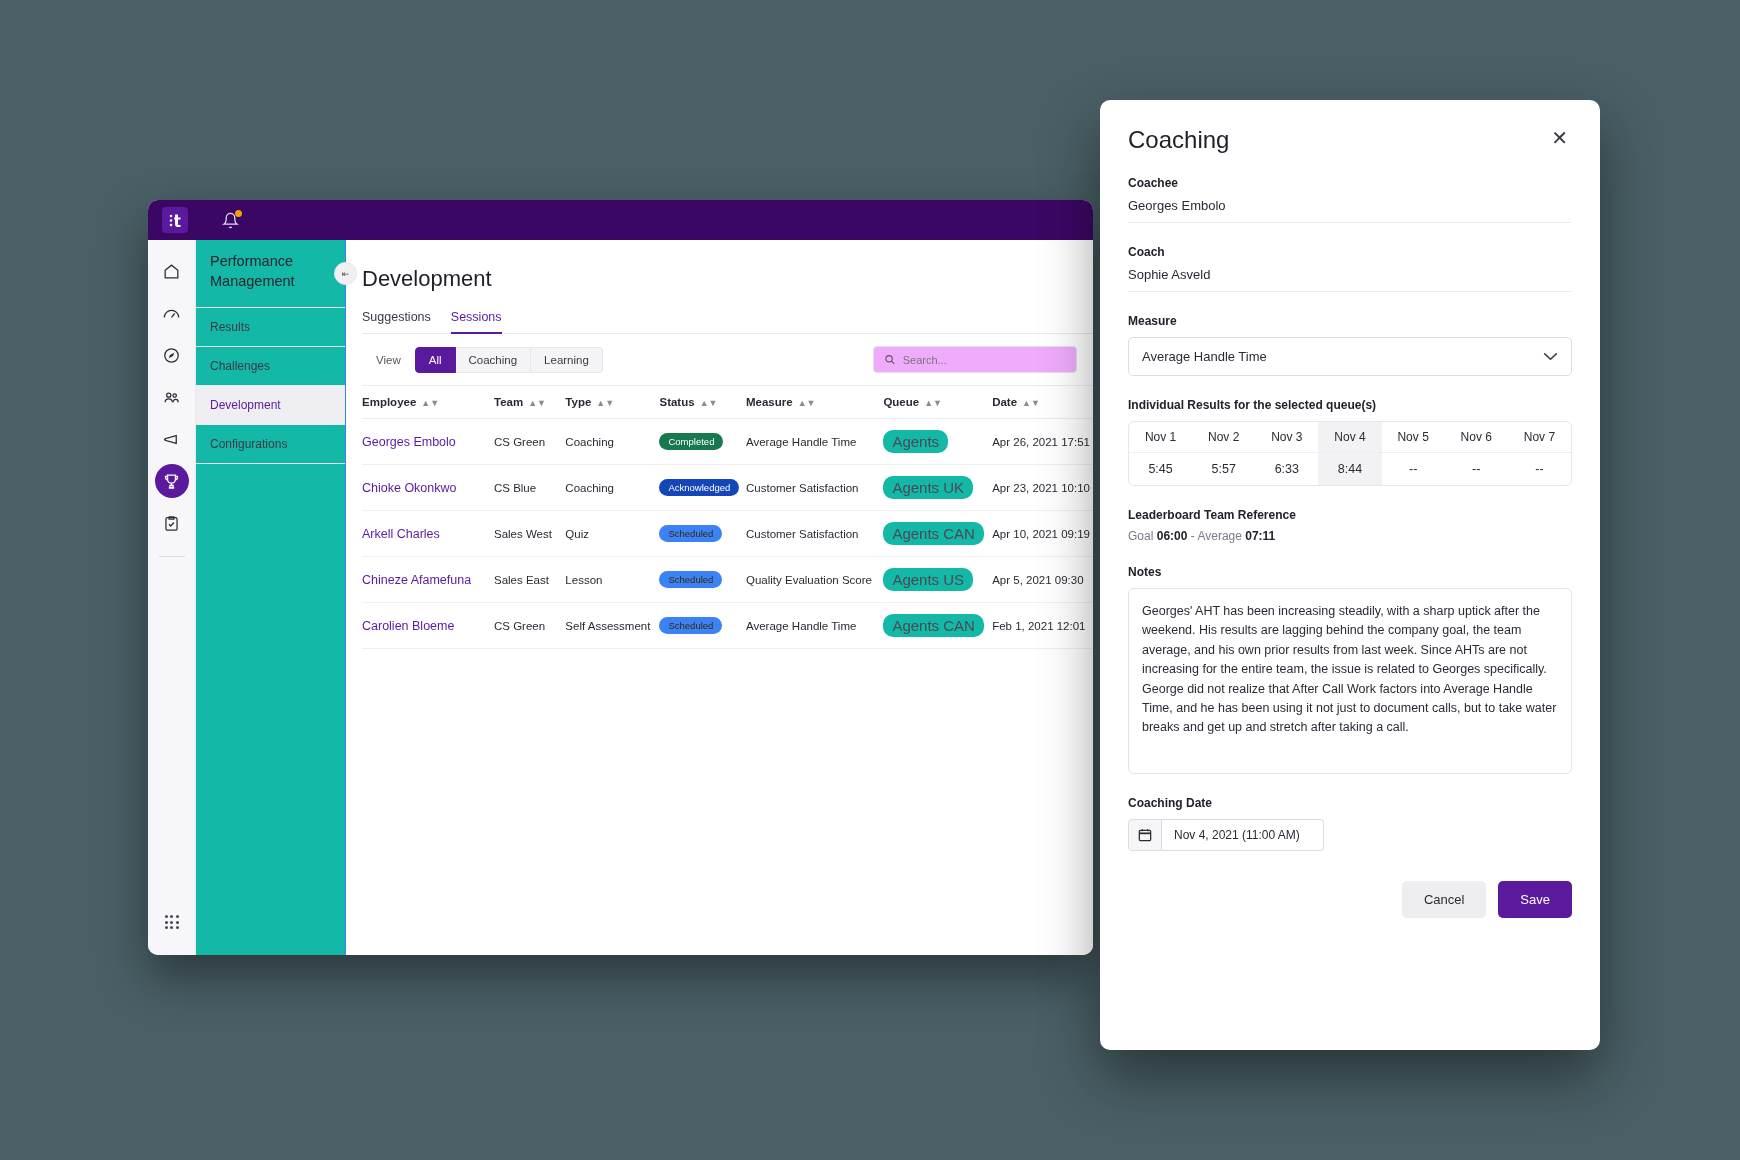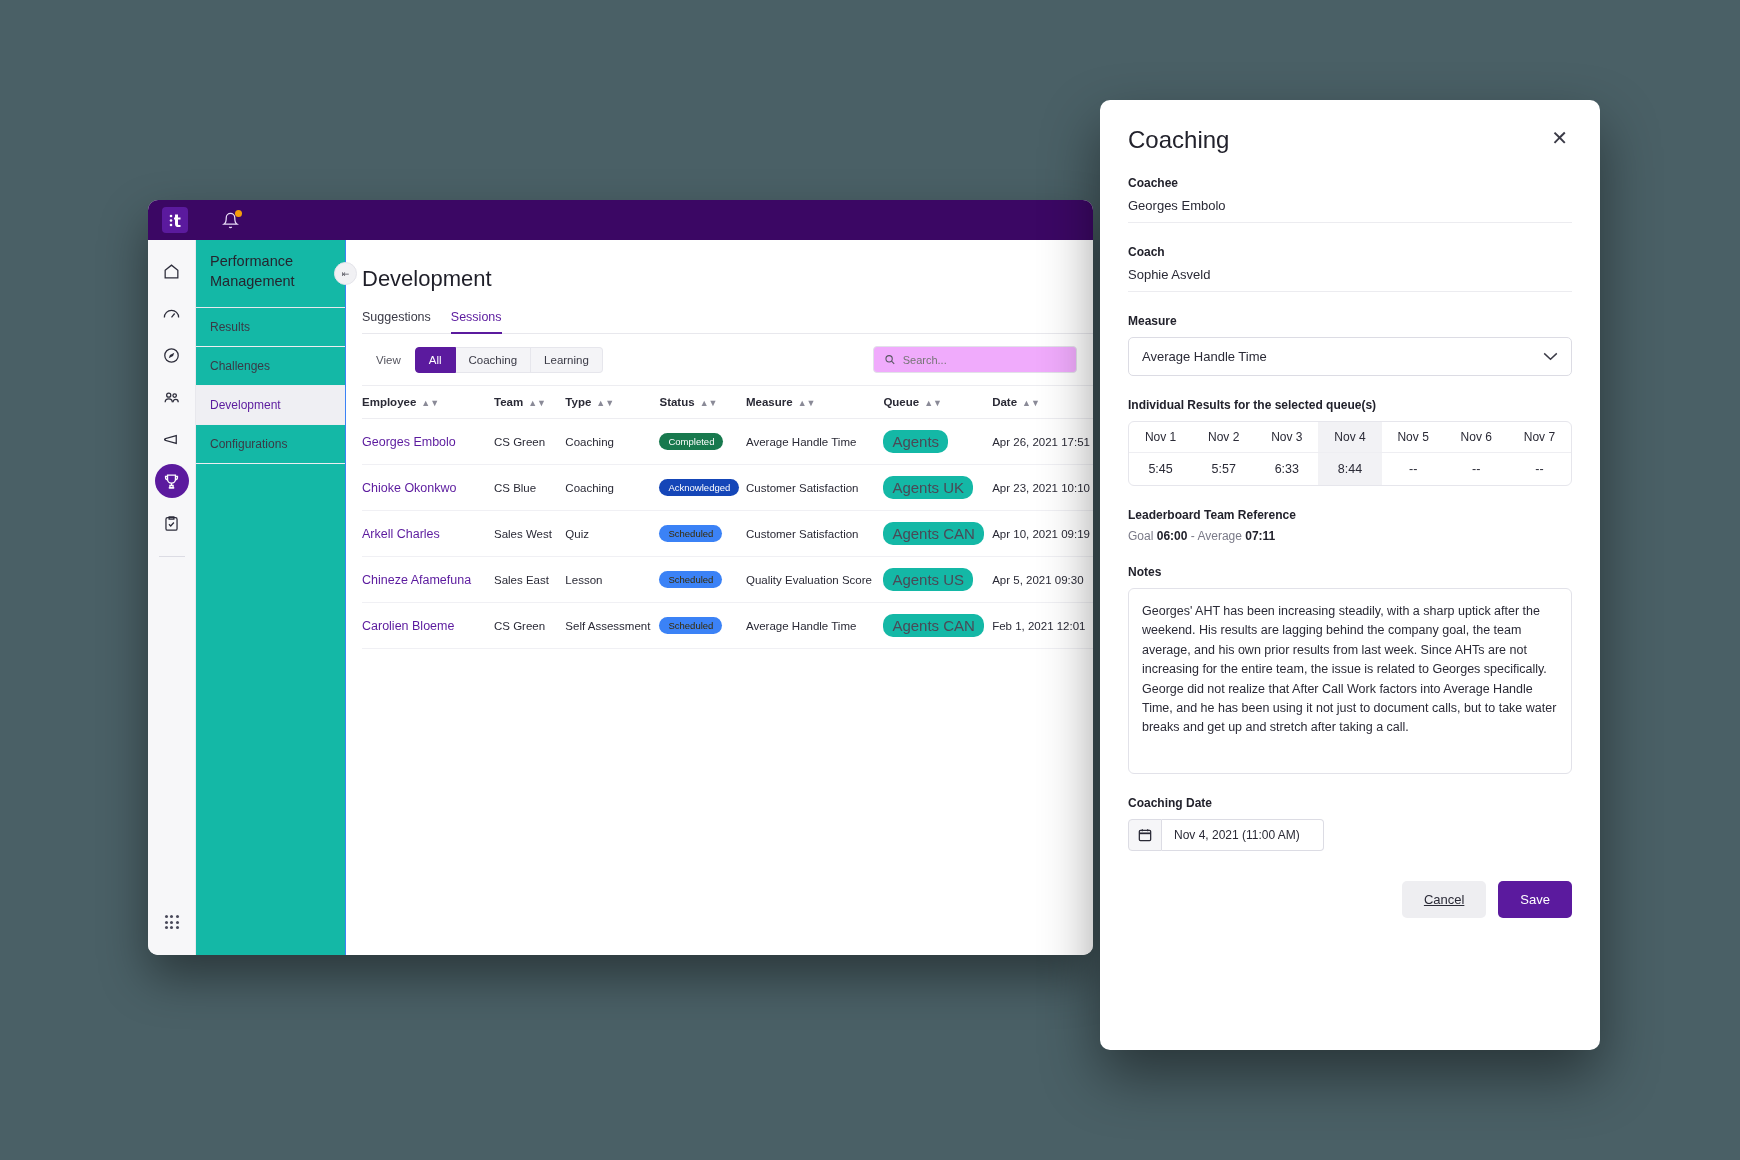--- a/index.html
+++ b/index.html
@@ -312,21 +312,21 @@
   }
   .chk-title { font-size: 13px; color: #22222c; }
   .chk-sub { font-size: 11.5px; color: #8a8a97; margin-top: 3px; }
 
   .btn-row { margin-top: 30px; display: flex; justify-content: flex-end; gap: 12px; }
   .btn {
     font-size: 13px;
     padding: 11px 22px;
     border-radius: 5px;
   }
-  .btn.cancel { background: #eeeef1; color: #2a2a36; text-decoration: underline; }
+  .btn.cancel { background: #eeeef1; color: #2a2a36; }
   .btn.save { background: #5b1a9e; color: #ffffff; }
 </style>
 </head>
 <body>
 
 <div class="stage">
 
   <div class="app-window">
 
     <div class="topbar">

